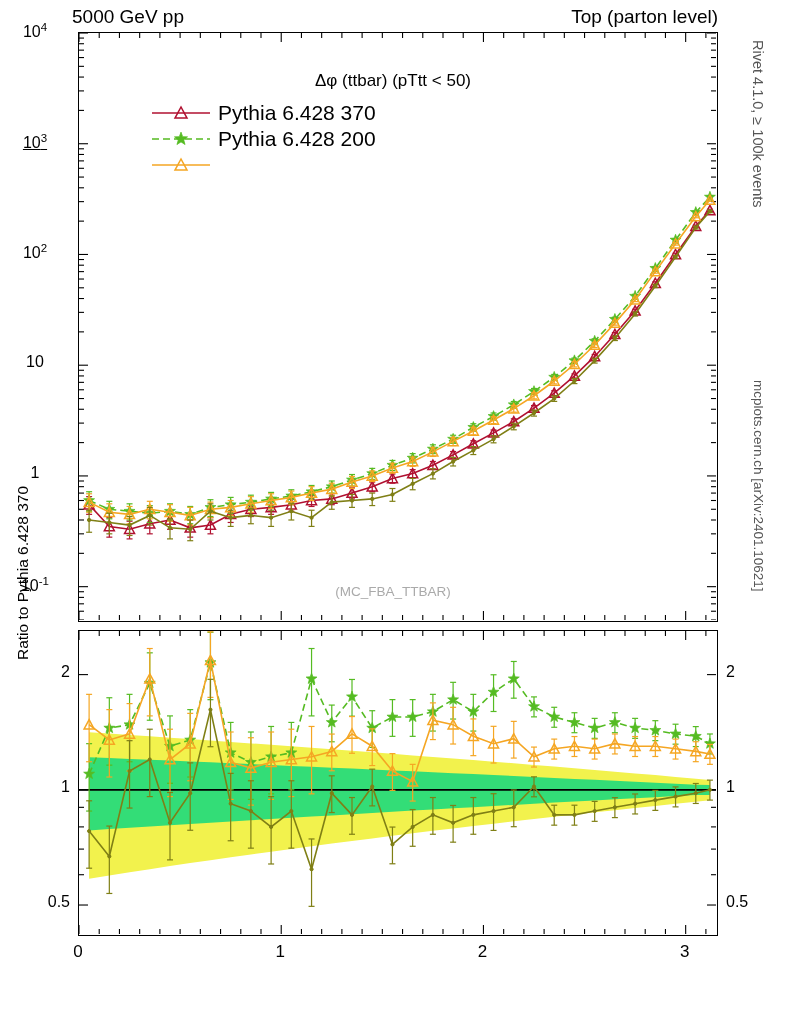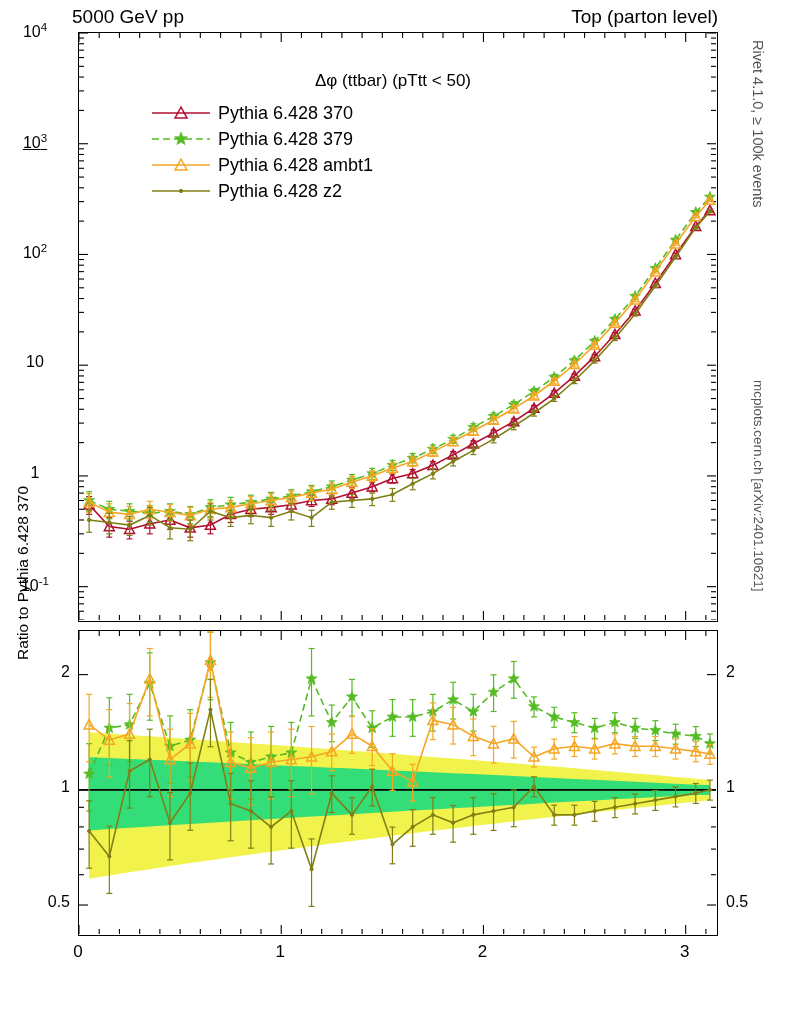--- a/index.html
+++ b/index.html
@@ -16,21 +16,21 @@
   #mainframe{left:78px;top:32px;width:640px;height:590px;border:1.6px solid #000;box-sizing:border-box;background:#fff;}
   #ratioframe{left:78px;top:630px;width:640px;height:306px;border:1.6px solid #000;box-sizing:border-box;background:#fff;}
 
   .plotsvg{position:absolute;left:0;top:0;}
 
   
   .rot{transform-origin:0 0;white-space:nowrap;color:#555;font-size:14.5px;}
   .rot2{transform-origin:0 0;white-space:nowrap;color:#555;font-size:13.5px;}
 
   
-  #legend{left:150px;top:100px;font-size:18px;line-height:26px;}
+  #legend{left:150px;top:100px;font-size:21px;line-height:26px;}
   .lgrow{height:26px;display:flex;align-items:center;}
   .lgsym{width:62px;height:26px;position:relative;}
   .lgtxt{margin-left:6px;}
 
   
   #plottitle{left:0;top:64px;width:786px;text-align:center;font-size:17px;margin-top:7px;}
   #watermark{left:0;top:584px;width:786px;text-align:center;font-size:13.5px;color:#aaaaaa;}
 
   
   .ytick{position:absolute;right:0;text-align:center;font-size:16px;white-space:nowrap;}
@@ -742,49 +742,42 @@
   <div id="main-yticks" style="position: absolute; left: 0px; top: 0px;">
       <div class="ytick" style="width: 70px; left: 0px; top: 574.666px; position: absolute;">10<sup>-1</sup></div>
       <div class="ytick" style="width: 70px; left: 0px; top: 463.933px; position: absolute;">1</div>
       <div class="ytick" style="width: 70px; left: 0px; top: 353.2px; position: absolute;">10</div>
       <div class="ytick" style="width: 70px; left: 0px; top: 242.466px; position: absolute;">10<sup>2</sup></div>
       <div class="ytick" style="width: 70px; left: 0px; top: 131.733px; position: absolute; text-decoration: underline;">10<sup>3</sup></div>
       <div class="ytick" style="width: 70px; left: 0px; top: 21px; position: absolute;">10<sup>4</sup></div>
     </div>
 
   <div class="abs" id="plottitle">Δφ (ttbar) (pTtt &lt; 50)</div>
+  <div class="abs" id="watermark">(MC_FBA_TTBAR)</div>
 
   <div class="abs" id="legend">
       <div class="lgrow">
         <div class="lgsym"><svg width="62" height="26">
             <line x1="2" y1="13" x2="60" y2="13" stroke="#b01030" stroke-width="1.7"></line>
             <polygon points="31,7 25,18.1 37,18.1" fill="none" stroke="#b01030" stroke-width="1.5"></polygon>
           </svg></div>
         <div class="lgtxt">Pythia 6.428 370</div>
       </div>
       <div class="lgrow">
         <div class="lgsym"><svg width="62" height="26">
             <line x1="2" y1="13" x2="60" y2="13" stroke="#55bb22" stroke-width="1.7" stroke-dasharray="7,4"></line>
             <polygon points="31.00,6.10 32.69,10.67 37.56,10.87 33.74,13.89 35.06,18.58 31.00,15.88 26.94,18.58 28.26,13.89 24.44,10.87 29.31,10.67" fill="#55bb22" stroke="#55bb22" stroke-width="0.7"></polygon>
           </svg></div>
-        <div class="lgtxt">Pythia 6.428 379</div>
+        <div class="lgtxt">Pythia 6.428 200</div>
       </div>
       <div class="lgrow">
         <div class="lgsym"><svg width="62" height="26">
             <line x1="2" y1="13" x2="60" y2="13" stroke="#f5a623" stroke-width="1.7"></line>
             <polygon points="31,7 25,18.1 37,18.1" fill="none" stroke="#f5a623" stroke-width="1.5"></polygon>
           </svg></div>
-        <div class="lgtxt">Pythia 6.428 ambt1</div>
-      </div>
-      <div class="lgrow">
-        <div class="lgsym"><svg width="62" height="26">
-            <line x1="2" y1="13" x2="60" y2="13" stroke="#7f7f15" stroke-width="1.7"></line>
-            <circle cx="31" cy="13" r="1.6720000000000002" fill="#7f7f15" stroke="#7f7f15" stroke-width="1"></circle>
-          </svg></div>
-        <div class="lgtxt">Pythia 6.428 z2</div>
       </div>
     </div>
 
   <div class="abs" id="ratioframe">
     <svg class="plotsvg" id="ratiosvg" width="637" height="303">
         <path d="M10.1 101.2 L30.3 102.6 L50.6 103.9 L70.8 105.3 L91.0 106.7 L111.2 108.1 L131.4 109.5 L151.7 110.9 L171.9 112.4 L192.1 113.8 L212.3 115.3 L232.6 116.8 L252.8 118.3 L273.0 119.8 L293.2 121.3 L313.4 122.8 L333.7 124.4 L353.9 125.9 L374.1 127.5 L394.3 129.1 L414.6 130.7 L434.8 132.3 L455.0 134.0 L475.2 135.6 L495.4 137.3 L515.7 139.0 L535.9 140.7 L556.1 142.4 L576.3 144.1 L596.6 145.9 L616.8 147.7 L630.9 148.9 L630.9 169.3 L616.8 170.7 L596.6 172.8 L576.3 174.9 L556.1 177.0 L535.9 179.2 L515.7 181.3 L495.4 183.5 L475.2 185.8 L455.0 188.0 L434.8 190.3 L414.6 192.7 L394.3 195.0 L374.1 197.4 L353.9 199.8 L333.7 202.3 L313.4 204.8 L293.2 207.4 L273.0 209.9 L252.8 212.6 L232.6 215.2 L212.3 217.9 L192.1 220.7 L171.9 223.5 L151.7 226.3 L131.4 229.2 L111.2 232.1 L91.0 235.1 L70.8 238.2 L50.6 241.3 L30.3 244.5 L10.1 247.7 Z" fill="#f2f24d" stroke="none"></path>
         <path d="M10.1 126.2 L30.3 127.0 L50.6 127.9 L70.8 128.7 L91.0 129.6 L111.2 130.5 L131.4 131.3 L151.7 132.2 L171.9 133.1 L192.1 134.0 L212.3 134.9 L232.6 135.8 L252.8 136.7 L273.0 137.6 L293.2 138.5 L313.4 139.4 L333.7 140.3 L353.9 141.2 L374.1 142.2 L394.3 143.1 L414.6 144.0 L434.8 145.0 L455.0 145.9 L475.2 146.9 L495.4 147.9 L515.7 148.8 L535.9 149.8 L556.1 150.8 L576.3 151.8 L596.6 152.8 L616.8 153.8 L630.9 153.9 L630.9 163.9 L616.8 164.0 L596.6 165.1 L576.3 166.2 L556.1 167.3 L535.9 168.3 L515.7 169.4 L495.4 170.5 L475.2 171.6 L455.0 172.8 L434.8 173.9 L414.6 175.0 L394.3 176.2 L374.1 177.3 L353.9 178.5 L333.7 179.6 L313.4 180.8 L293.2 182.0 L273.0 183.2 L252.8 184.4 L232.6 185.6 L212.3 186.8 L192.1 188.0 L171.9 189.2 L151.7 190.5 L131.4 191.7 L111.2 193.0 L91.0 194.3 L70.8 195.5 L50.6 196.8 L30.3 198.1 L10.1 199.5 Z" fill="#33dd77" stroke="none"></path>
         <line x1="0" y1="158.8140757281176" x2="637" y2="158.8140757281176" stroke="#000" stroke-width="1.7"></line>
         <line x1="0" y1="303" x2="0" y2="294" stroke="#000" stroke-width="1.1"></line>
         <line x1="0" y1="0" x2="0" y2="9" stroke="#000" stroke-width="1.1"></line>

